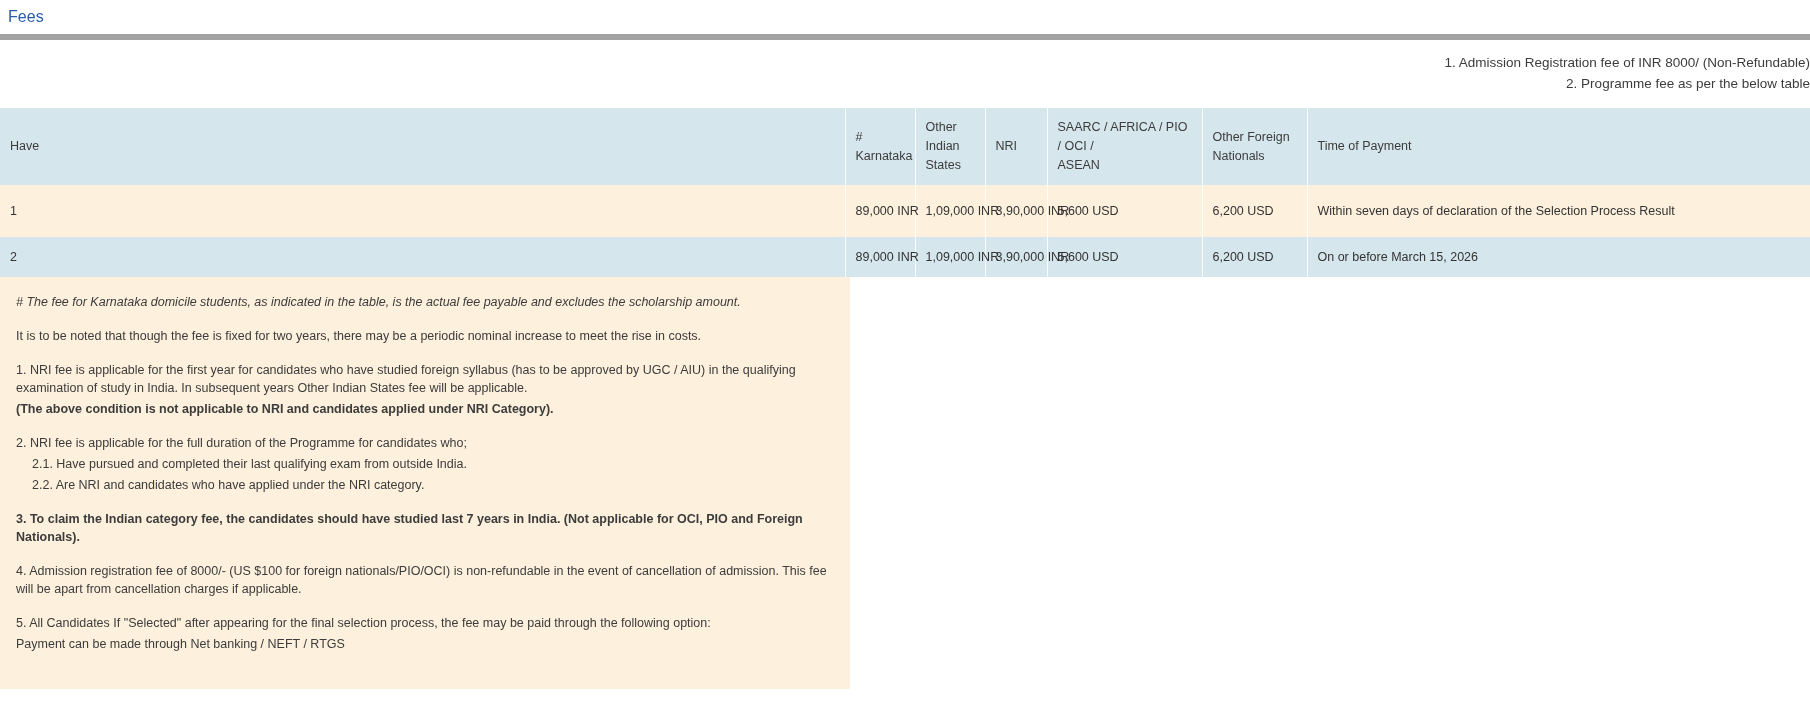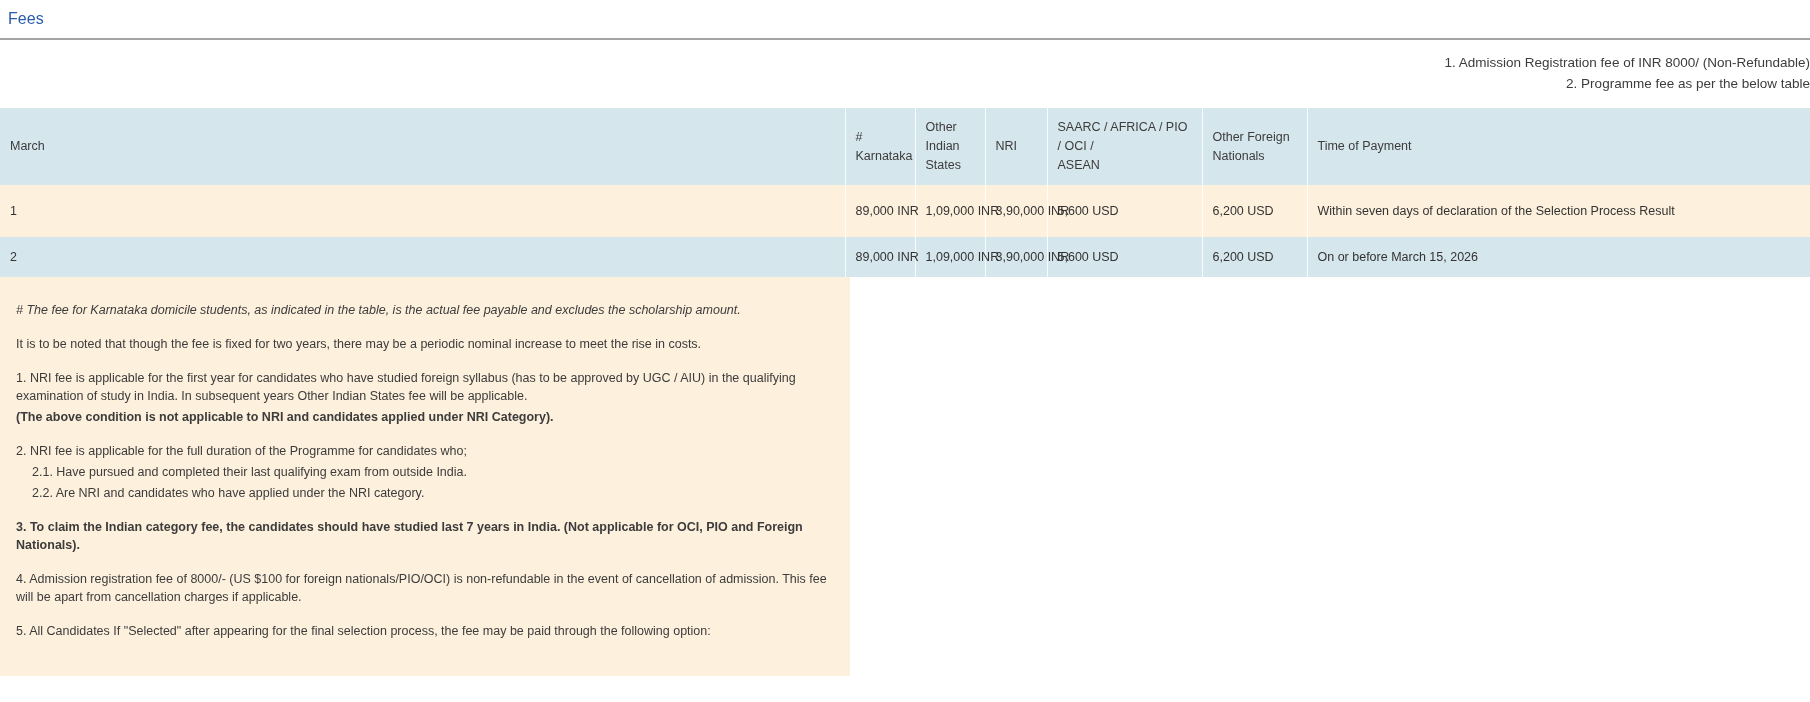--- a/index.html
+++ b/index.html
@@ -12,21 +12,21 @@
   }
   body {
     width: 1810px;
     height: 702px;
     overflow: hidden;
   }
 
   
   .page-header {
     height: 40px;
-    border-bottom: 2px solid #a3a3a3;
+    border-bottom: 6px solid #a3a3a3;
     display: flex;
     align-items: center;
     padding-left: 8px;
   }
   .page-title {
     color: #2a5caa;
     font-size: 16px;
     line-height: 20px;
     font-weight: 400;
     letter-spacing: .1px;
@@ -87,21 +87,21 @@
   
   .notes {
     width: 850px;
     background: #fdf0dc;
     padding: 12px 14px 20px 16px;
     font-size: 12.5px;
     line-height: 18px;
     color: #3c3c3c;
   }
   .notes p {
-    margin: 12px 0 16px 0;
+    margin: 4px 0 16px 0;
   }
   .notes .italic { font-style: italic; }
   .notes .bold { font-weight: bold; }
   .notes .indent { padding-left: 16px; }
   .note-block { margin-bottom: 16px; }
   .note-block > div { margin: 0 0 3px 0; }
   .note-block > div:last-child { margin-bottom: 0; }
 </style>
 </head>
 <body>
@@ -121,21 +121,21 @@
     <col class="c-karnataka">
     <col class="c-other">
     <col class="c-nri">
     <col class="c-saarc">
     <col class="c-foreign">
     <col class="c-time">
   </colgroup>
   <thead>
     <tr>
       <th>
-        <span>March</span>
+        <span>Have</span>
       </th>
       <th>
         <span>#</span><br>
         <span>Karnataka</span>
       </th>
       <th>
         <span>Other Indian</span><br>
         <span>States</span>
       </th>
       <th>
@@ -189,14 +189,15 @@
     <div>2. NRI fee is applicable for the full duration of the Programme for candidates who;</div>
     <div class="indent">2.1. Have pursued and completed their last qualifying exam from outside India.</div>
     <div class="indent">2.2. Are NRI and candidates who have applied under the NRI category.</div>
   </div>
 
   <p class="bold">3. To claim the Indian category fee, the candidates should have studied last 7 years in India. (Not applicable for OCI, PIO and Foreign Nationals).</p>
   <p>4. Admission registration fee of 8000/- (US $100 for foreign nationals/PIO/OCI) is non-refundable in the event of cancellation of admission. This fee will be apart from cancellation charges if applicable.</p>
 
   <div class="note-block">
     <div>5. All Candidates If "Selected" after appearing for the final selection process, the fee may be paid through the following option:</div>
+    <div>Payment can be made through Net banking / NEFT / RTGS</div>
   </div>
 </div>
 
 </body></html>

